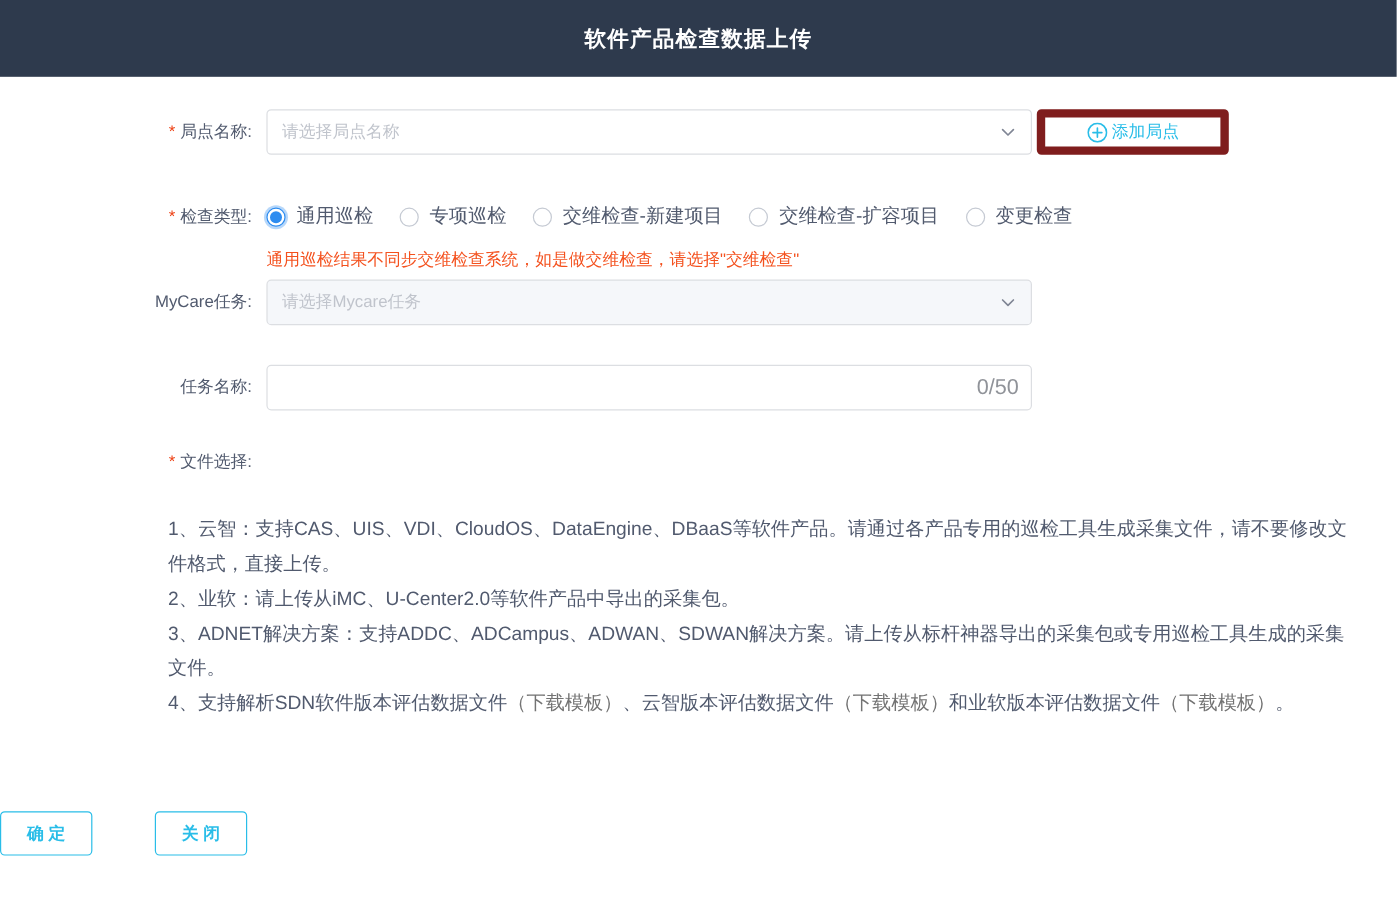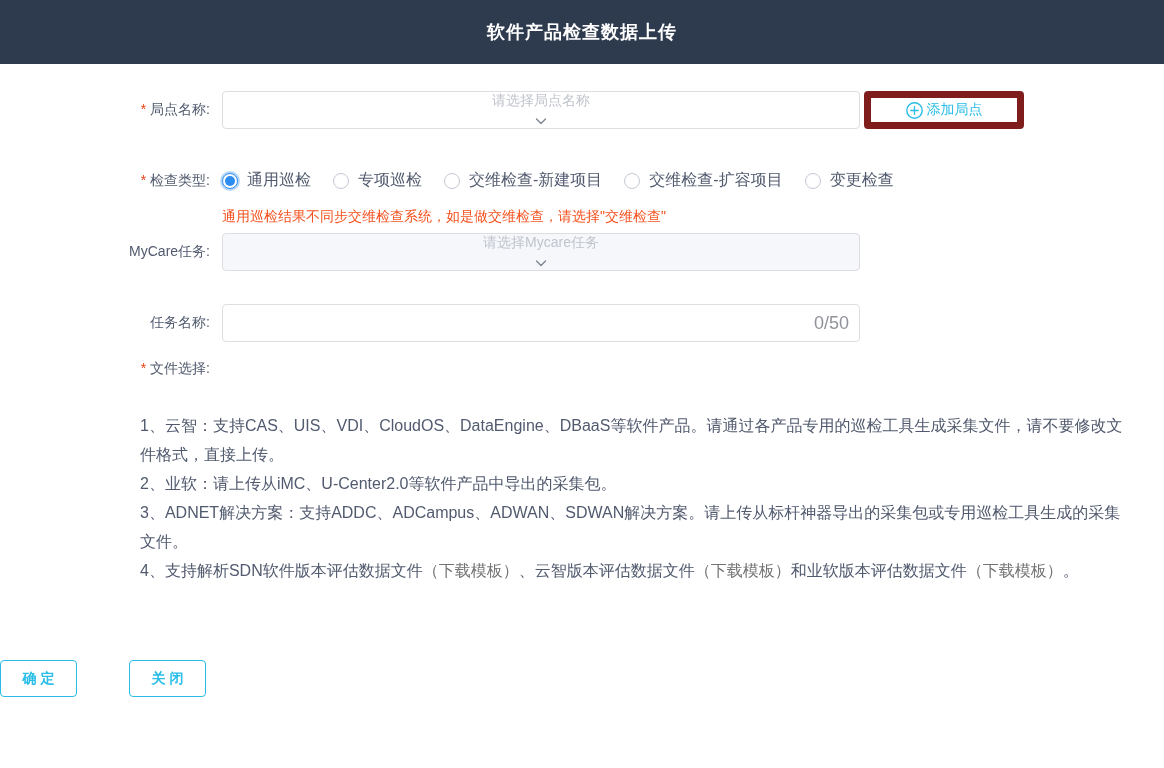--- a/index.html
+++ b/index.html
@@ -45,34 +45,34 @@
   .field-col { margin-left: 12px; display: flex; align-items: center; }
   .row-site { margin-top: 27px; }
   .row-type { margin-top: 41px; }
   .warning-text {
     margin: 17px 0 0 222px;
     color: #f4511e;
     font-size: 14px;
   }
   .row-mycare { margin-top: 7px; }
   .row-task { margin-top: 33px; }
-  .row-file { margin-top: 18px; }
+  .row-file { margin-top: 34px; }
 
   .select-box, .text-input-wrap {
     width: 638px;
     height: 38px;
     border: 1px solid #dcdee2;
     border-radius: 4px;
     background: #ffffff;
     display: flex;
     align-items: center;
     padding: 0 12px;
     position: relative;
   }
-  .select-box { cursor: pointer; justify-content: space-between; flex-direction: column; }
+  .select-box { cursor: pointer; justify-content: space-between; }
   .select-box.disabled { background: #f5f7fa; cursor: not-allowed; }
   .placeholder-text { color: #c0c4cc; font-size: 14px; }
   .chevron { width: 14px; height: 14px; flex-shrink: 0; }
 
   .text-input {
     border: none;
     outline: none;
     width: 100%;
     height: 100%;
     font-size: 14px;

